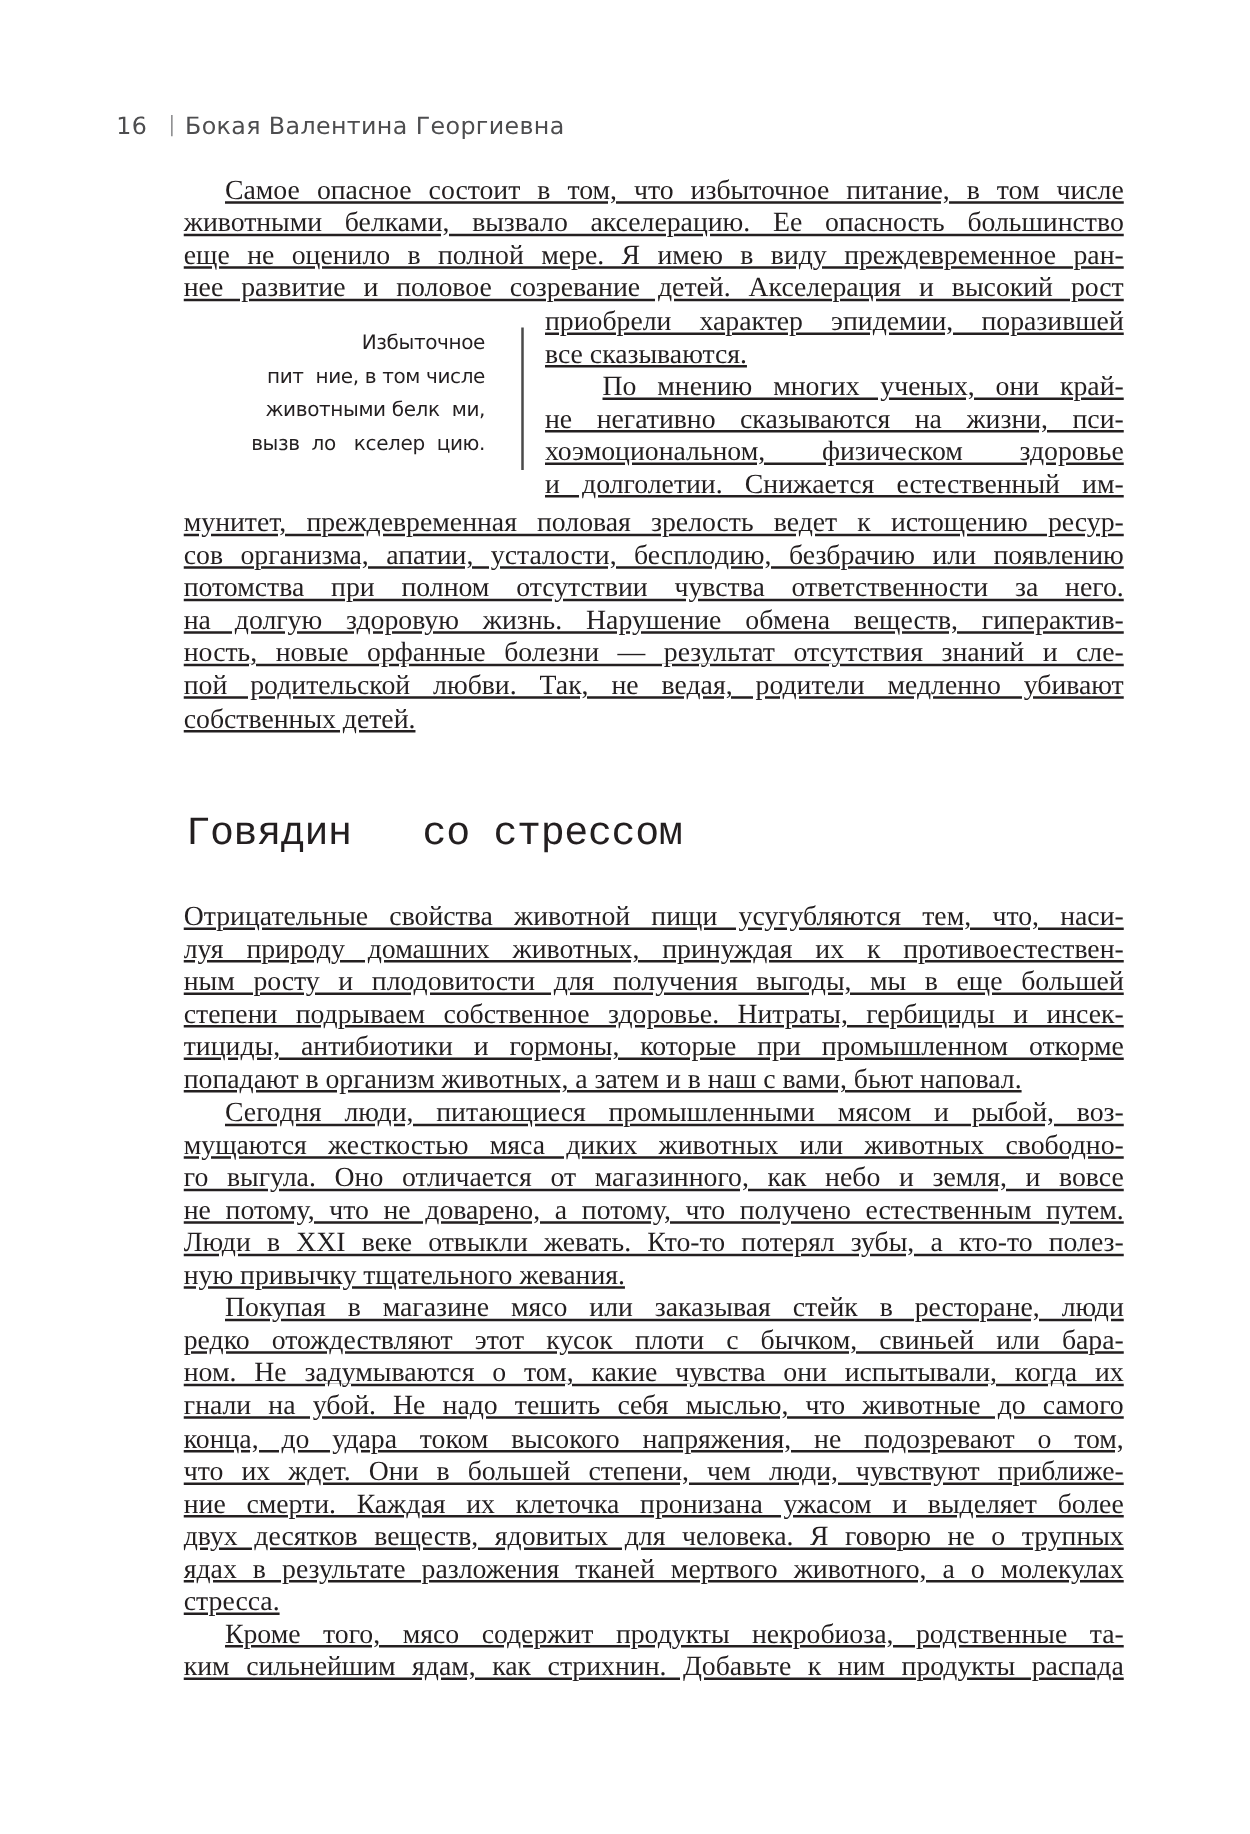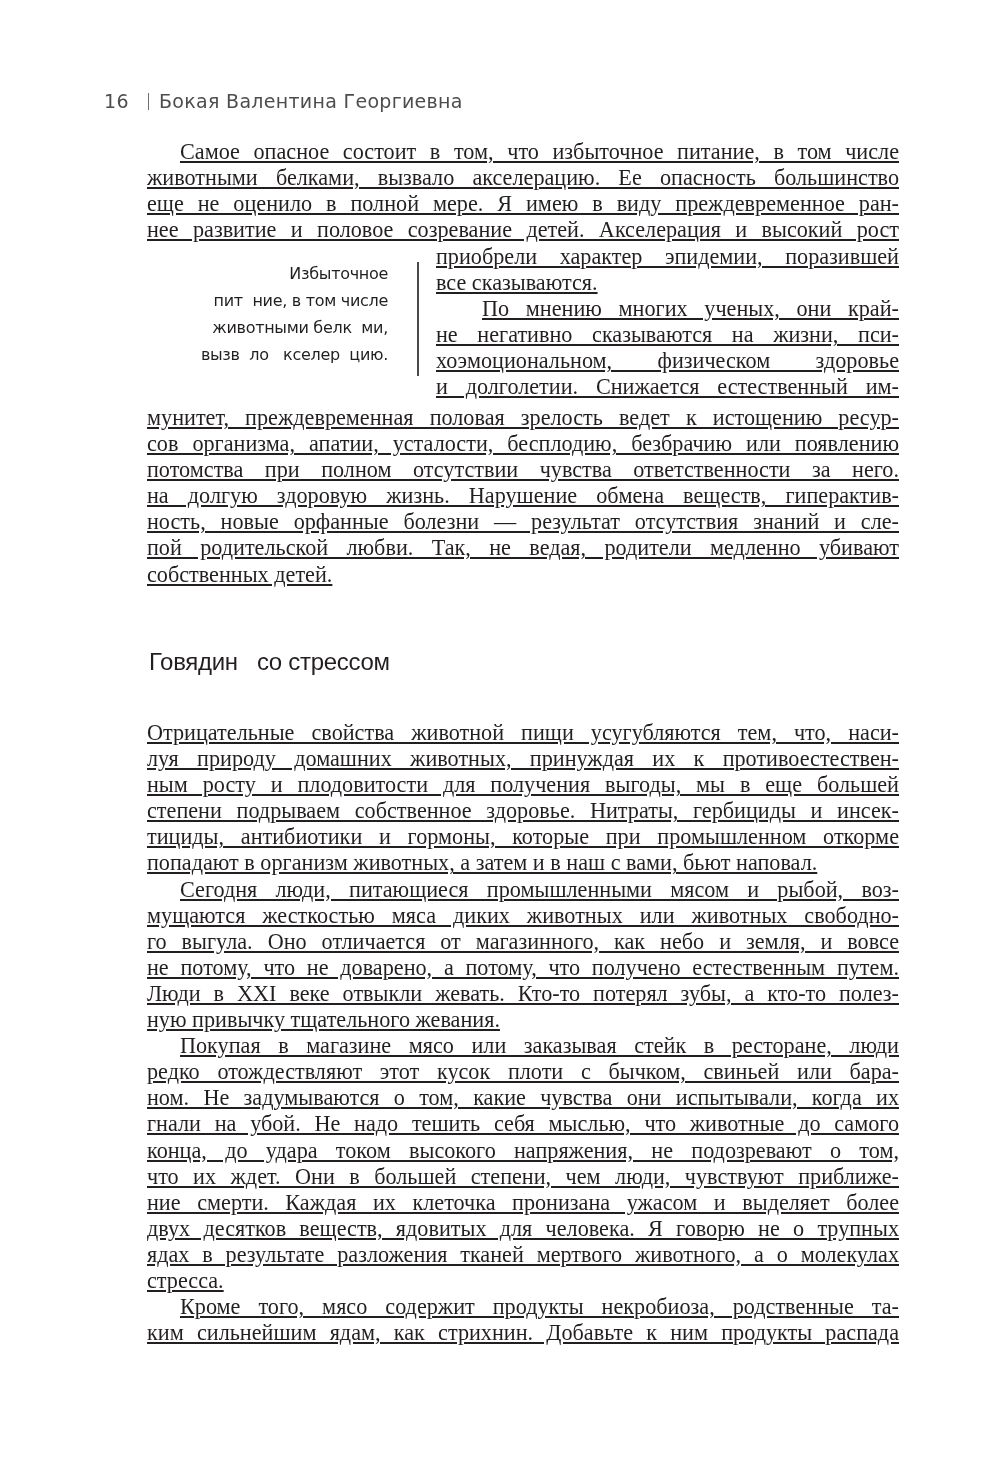--- a/index.html
+++ b/index.html
@@ -1,26 +1,26 @@
 <!DOCTYPE html>
 <html><head>
 <meta charset="utf-8">
 <style>
   html, body { margin: 0; padding: 0; background: #ffffff; }
   body { width: 1000px; height: 1467px; position: relative; overflow: hidden; color: #231f20; }
-  .running-head { position: absolute; left: 104px; top: 90px; font-family: "DejaVu Sans", sans-serif; font-size: 19px; color: #4d4d4f; letter-spacing: 0.3px; }
+  .running-head { position: absolute; left: 93px; top: 90px; font-family: "DejaVu Sans", sans-serif; font-size: 19px; color: #4d4d4f; letter-spacing: 0.3px; }
   .running-head .page-num { display: inline-block; width: 44px; }
   .running-head .sep { display: inline-block; width: 1px; height: 17px; background: #6d6e70; vertical-align: -2px; margin-right: 10px; }
   .body-text { font-family: "Liberation Serif", serif; font-size: 22.2px; line-height: 26.1px; text-align: justify; color: #231f20; text-decoration: underline; }
   .block1 { position: absolute; left: 147px; top: 139px; width: 752px; }
   .pullquote { position: absolute; left: 96px; top: 260px; width: 292px; text-align: right; font-family: "DejaVu Sans", sans-serif; font-size: 16px; line-height: 27px; color: #231f20; letter-spacing: -0.3px; }
   .pq-bar { position: absolute; left: 417px; top: 262px; width: 2px; height: 114px; background: #4a4a4a; }
   .wrap-col { position: absolute; left: 436px; top: 244px; width: 463px; }
   .block2 { position: absolute; left: 147px; top: 405px; width: 752px; }
-  .section-heading { position: absolute; left: 149px; top: 648px; font-family: Liberation Sans, sans-serif; font-size: 24px; color: #231f20; letter-spacing: -0.3px; }
+  .section-heading { position: absolute; left: 149px; top: 648px; font-family: Liberation Mono, monospace; font-size: 32px; color: #231f20; letter-spacing: -0.3px; }
   .block3 { position: absolute; left: 147px; top: 720px; width: 752px; }
   .line { display: block; text-align: justify; text-align-last: justify; white-space: nowrap; }
   .line.last { text-align-last: left; }
 </style>
 </head>
 <body>
 
 <div class="running-head">
   <span class="page-num">16</span><span class="sep"></span><span>Бокая Валентина Георгиевна</span>
 </div>

